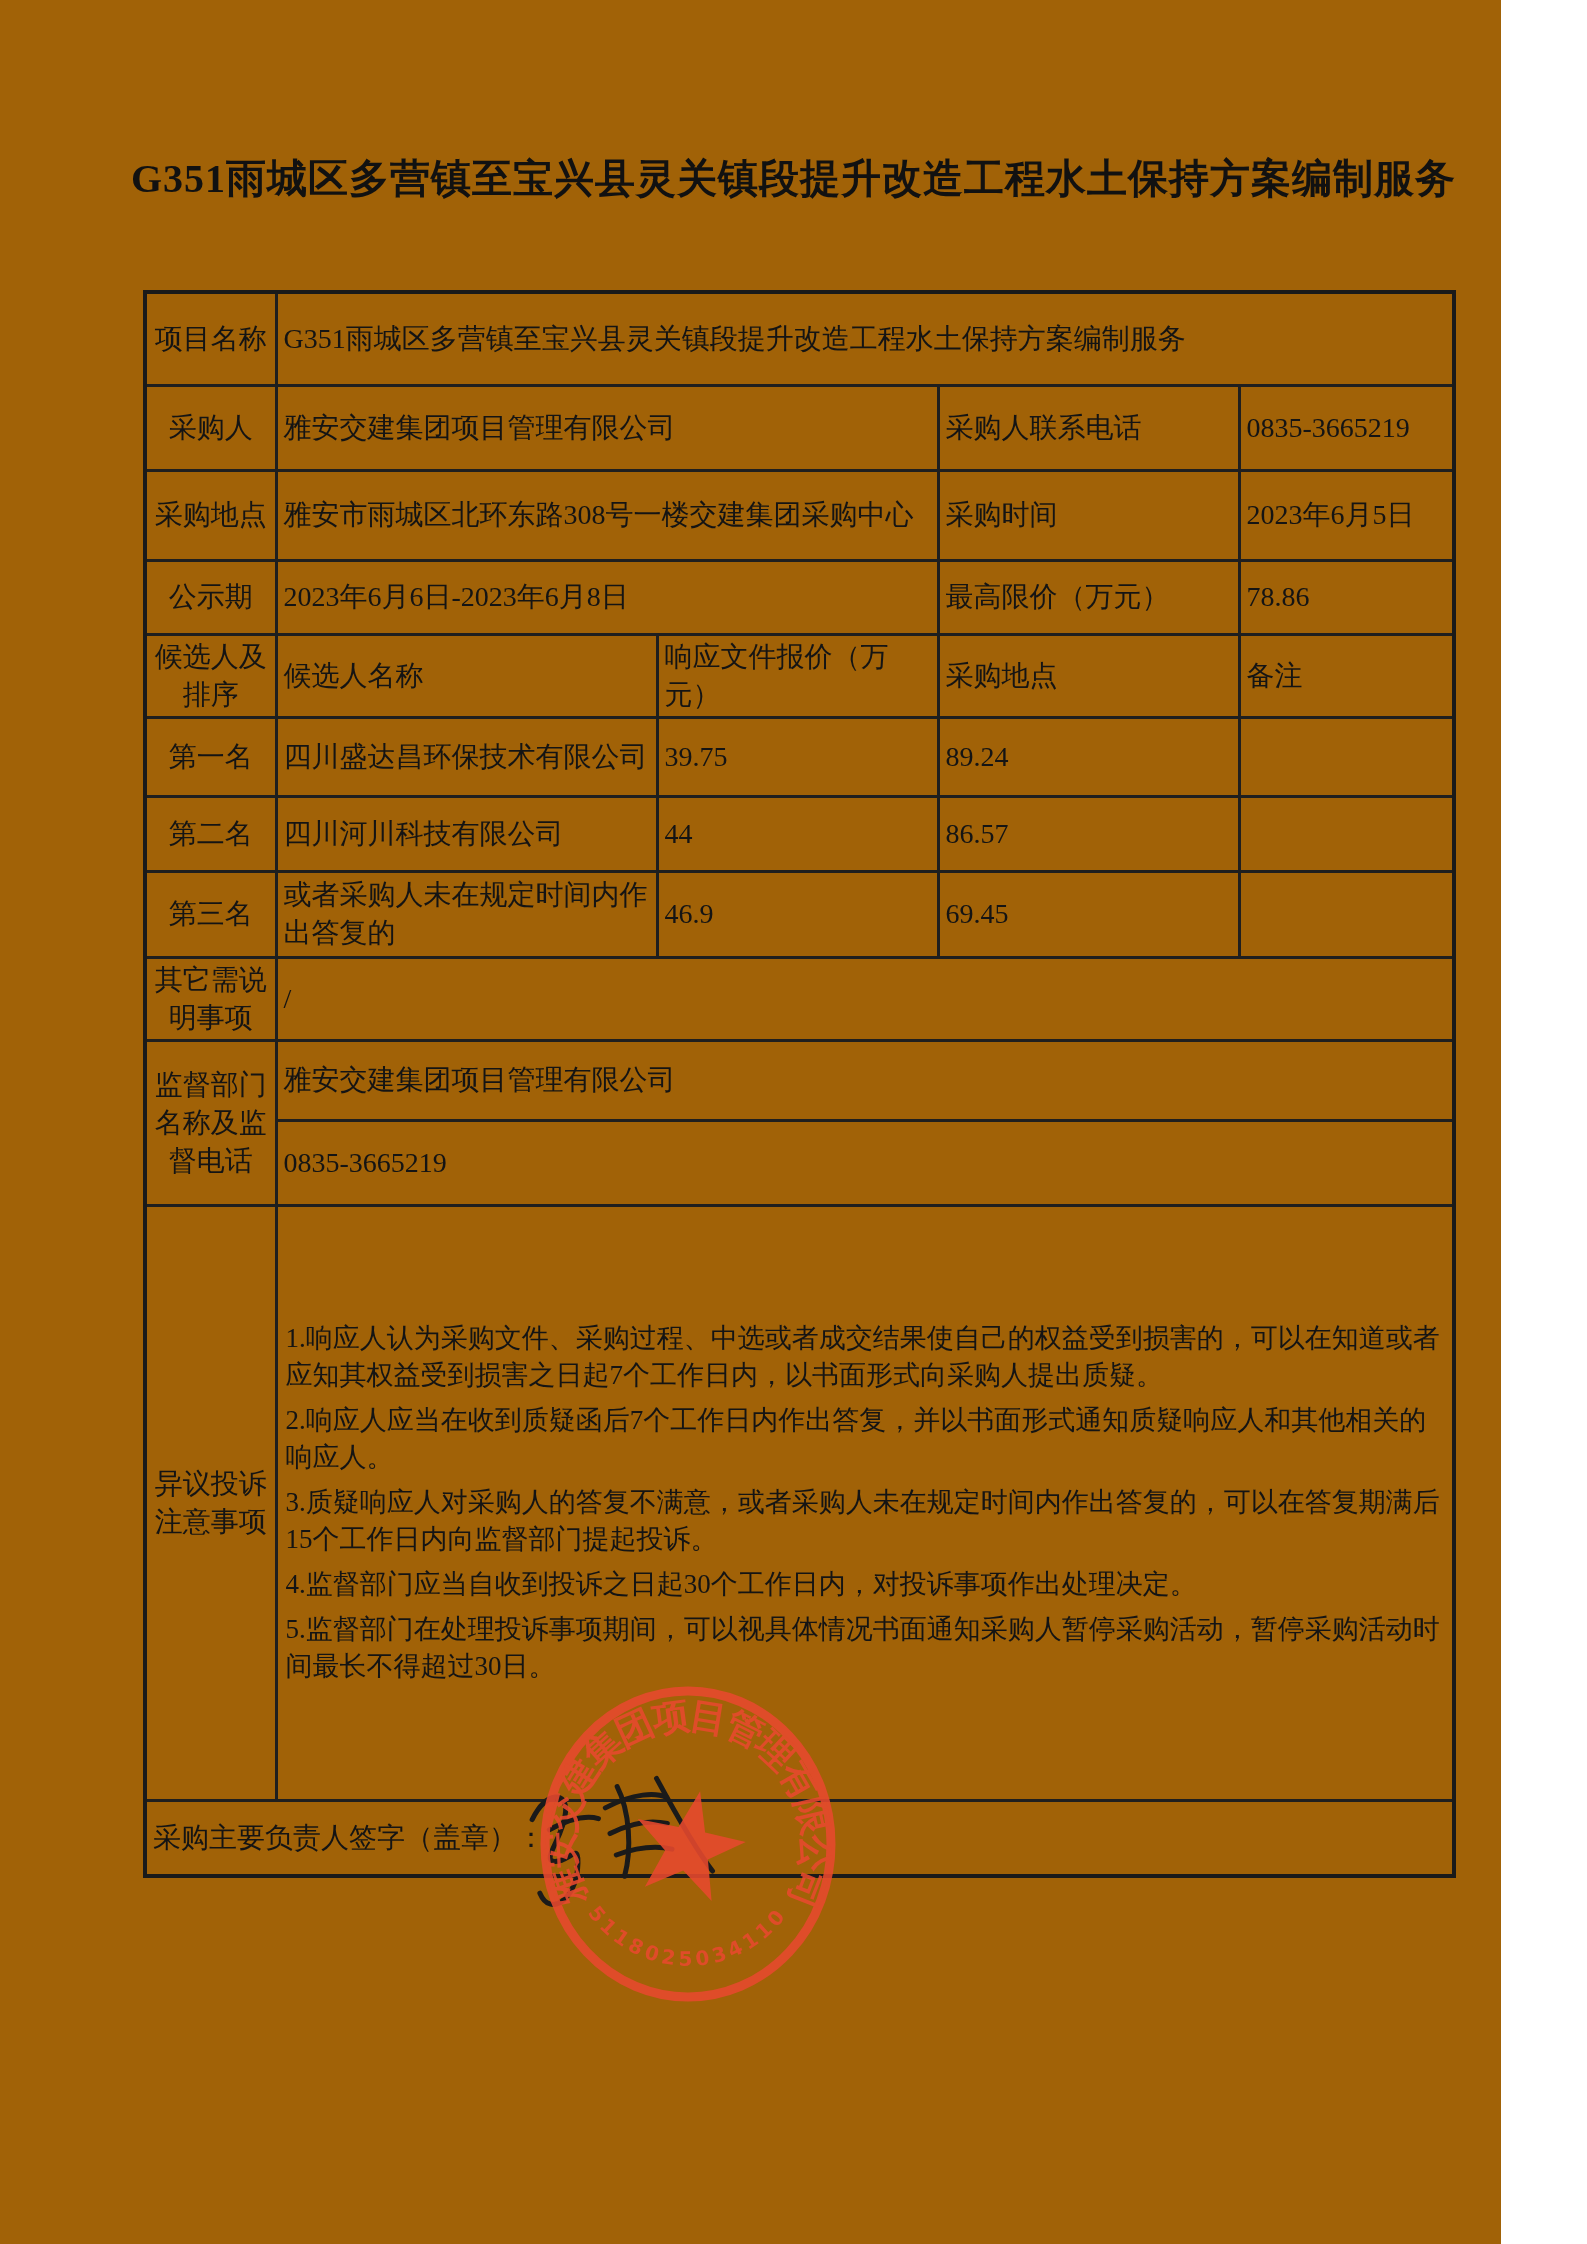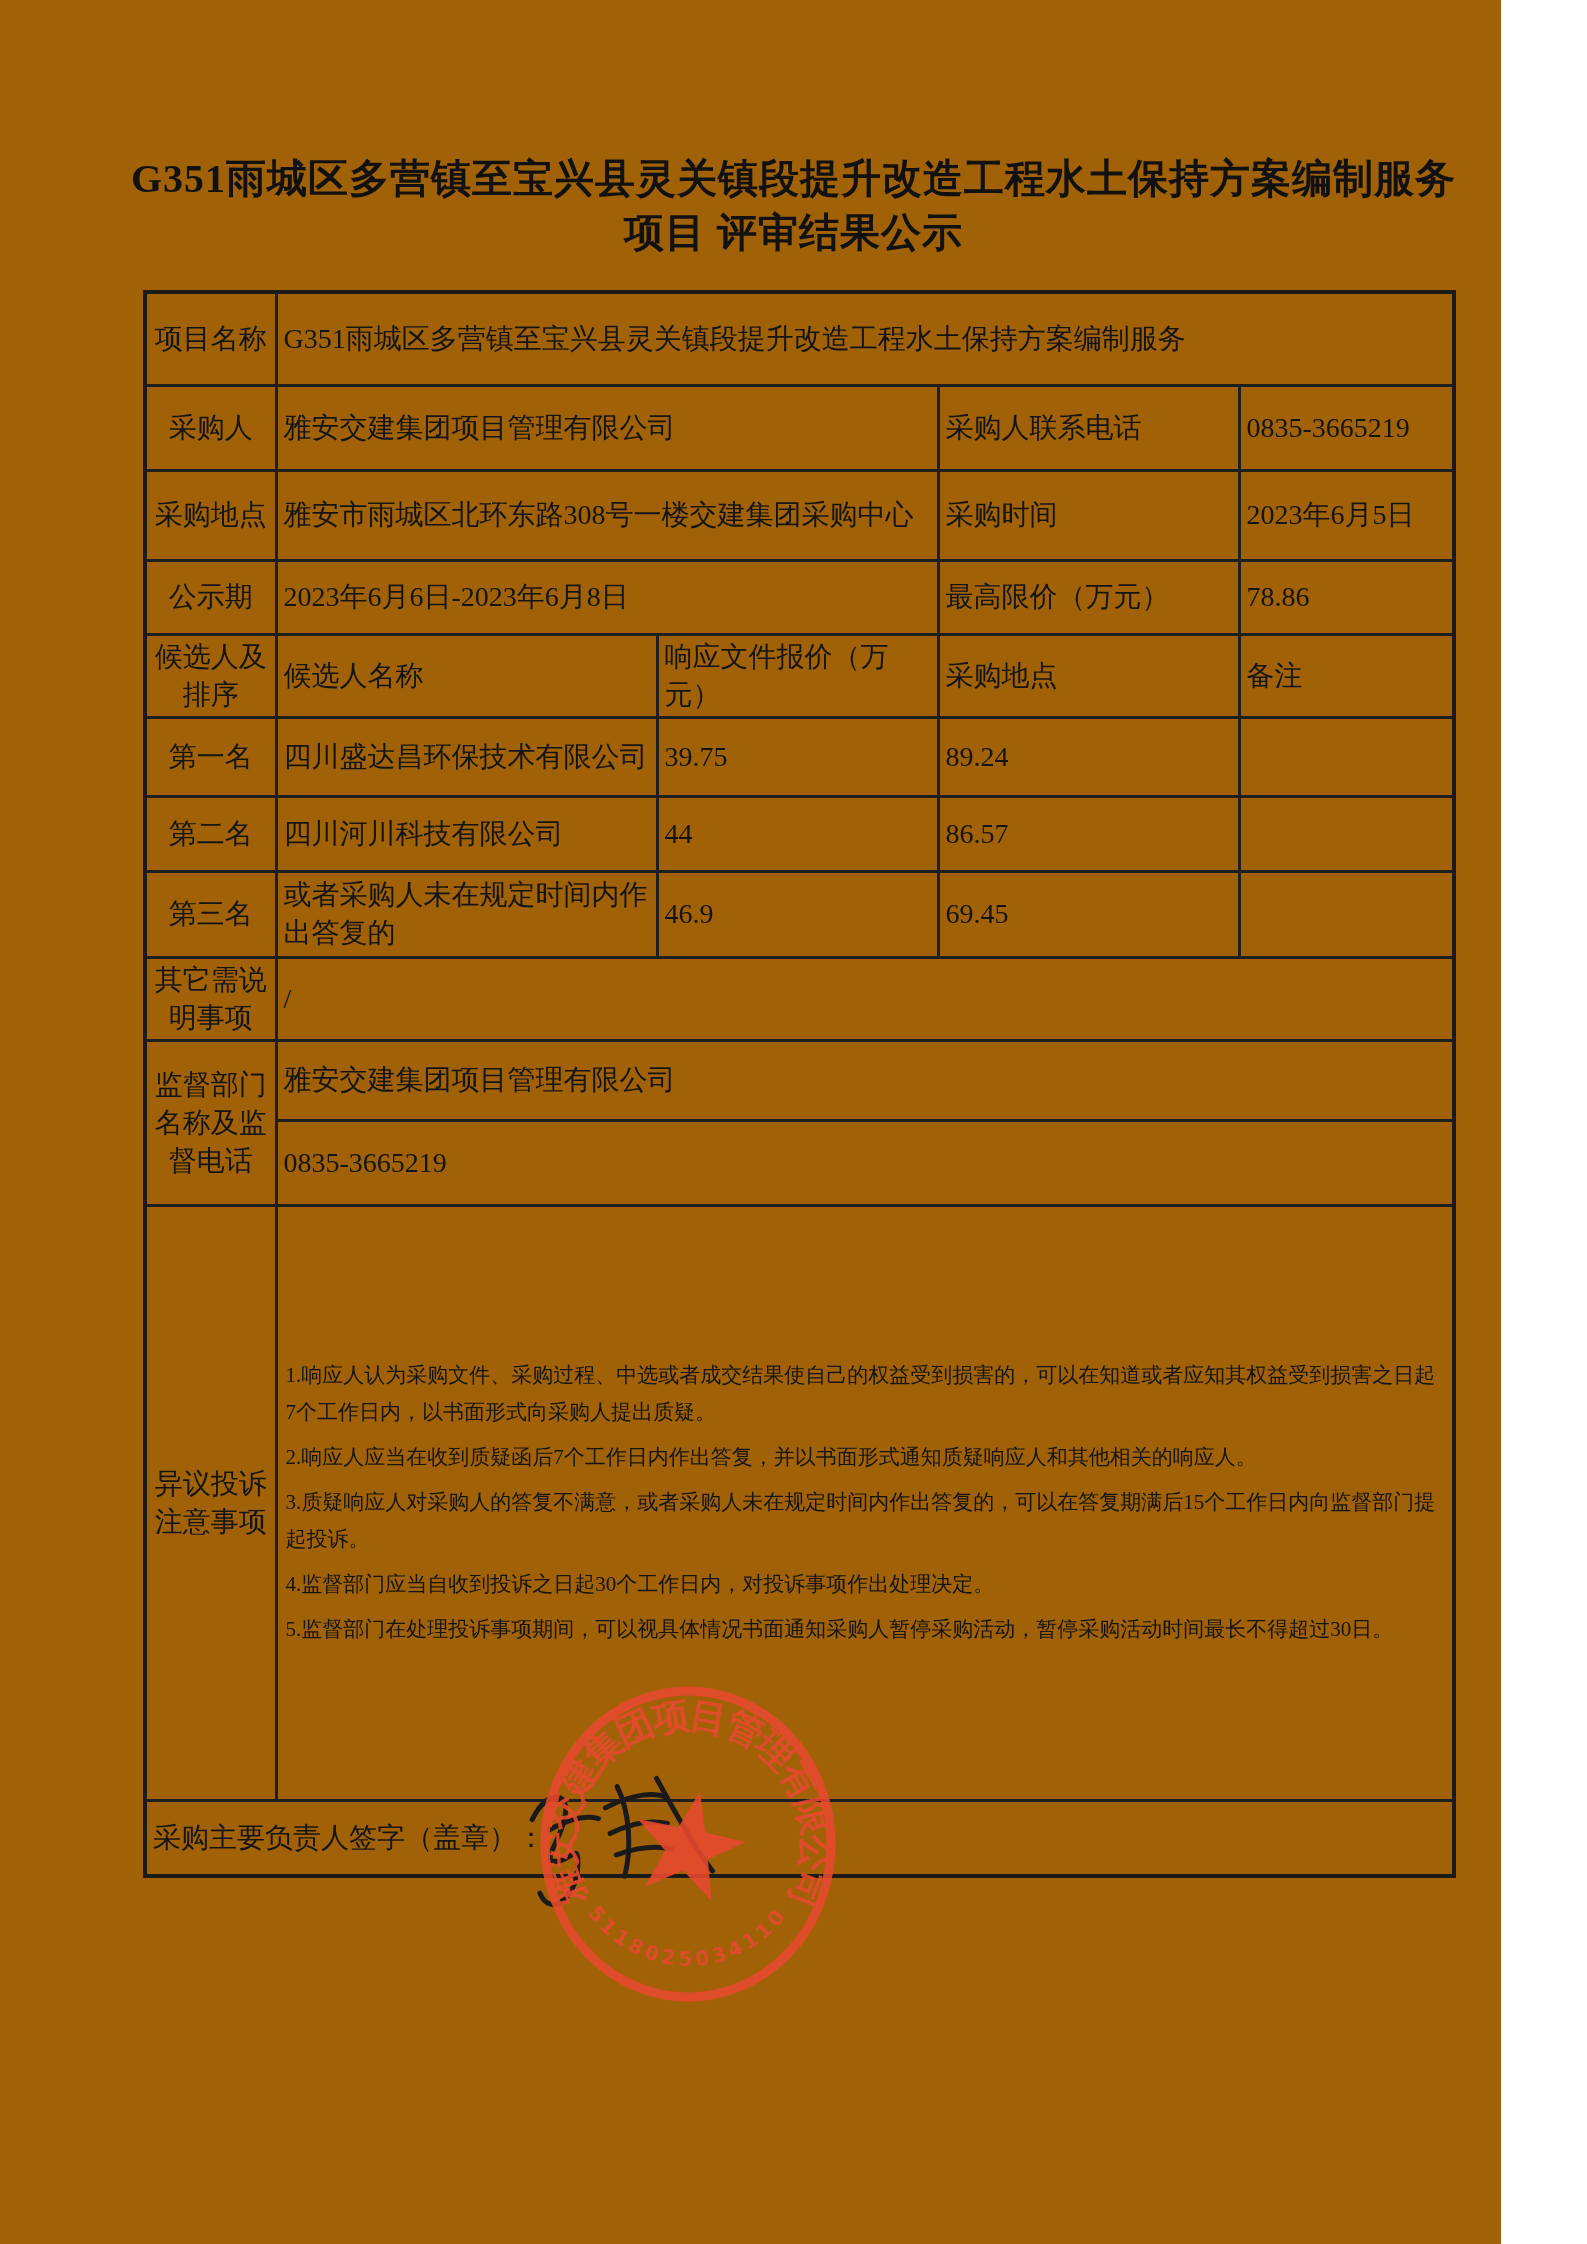--- a/index.html
+++ b/index.html
@@ -25,40 +25,39 @@
     border:3px solid #1f1f1f;
     padding:2px 6px;
     vertical-align:middle;
     overflow:hidden;
   }
   table.main{border:4px solid #1a1a1a;padding-left:25px;}
   td.c-label{text-align:center;padding:2px 10px;}
   td.c-center{}
   td.c-left{text-align:left;padding-left:10px;}
   .objection-text{
-    font-size:21px;line-height:37px;text-align:left;padding:4px 4px 4px 2px;
+    font-size:27px;line-height:37px;text-align:left;padding:4px 4px 4px 2px;
   }
   .sign-cell{font-size:28px;padding-left:8px;}
   .seal-wrap{
     position:absolute;left:536px;top:1682px;width:304px;height:324px;
     pointer-events:none;
   }
   .signature-wrap{
     position:absolute;left:505px;top:1752px;width:240px;height:180px;
     pointer-events:none;transform:rotate(-6deg);
   }
 </style>
 </head>
 <body>
 
 <div class="page">
 
   <div class="doc-title">
     <div>G351雨城区多营镇至宝兴县灵关镇段提升改造工程水土保持方案编制服务</div>
-    <div>项目 评审结果公示</div>
   </div>
 
   <table class="main">
     <colgroup>
       <col style="width:131px">
         <col style="width:381px">
         <col style="width:281px">
       <col style="width:301px">
         <col style="width:215px">
     </colgroup>

